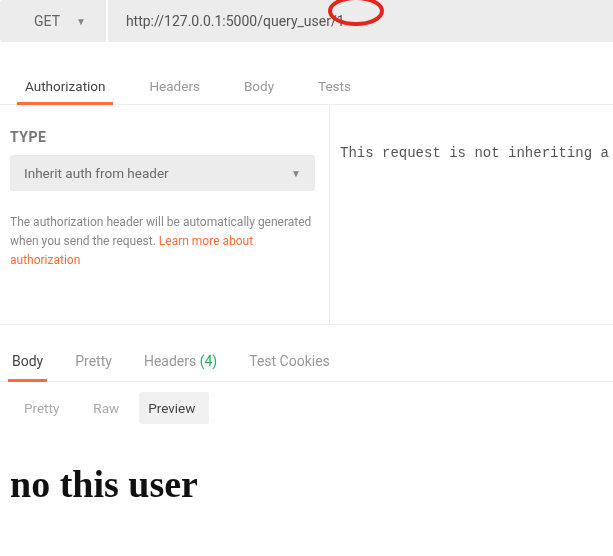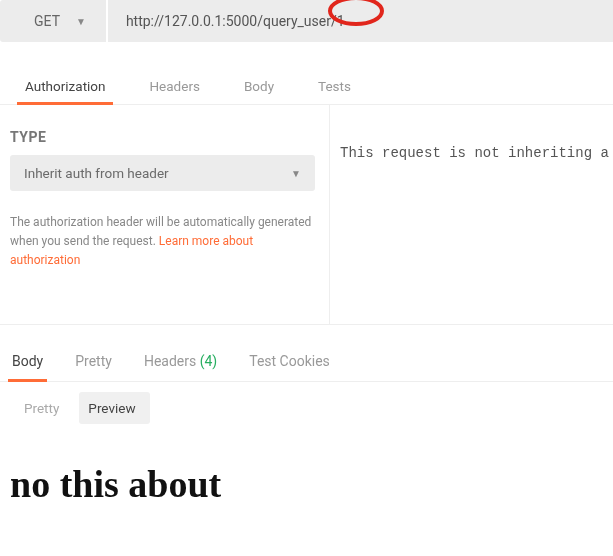--- a/index.html
+++ b/index.html
@@ -223,16 +223,17 @@
   <div class="resp-tab active"><span>Body</span></div>
   <div class="resp-tab"><span>Pretty</span></div>
   <div class="resp-tab">
     <span>Headers </span><span class="count">(4)</span>
   </div>
   <div class="resp-tab"><span>Test Cookies</span></div>
 </div>
 
 <div class="view-tabs">
   <div class="view-btn"><span>Pretty</span></div>
+  <div class="view-btn"><span>Raw</span></div>
   <div class="view-btn active"><span>Preview</span></div>
 </div>
 
-<div class="response-body">no this about</div>
+<div class="response-body">no this user</div>
 
 </body></html>

